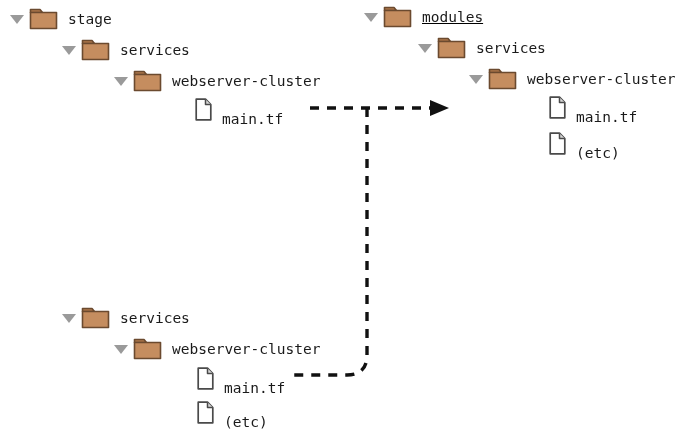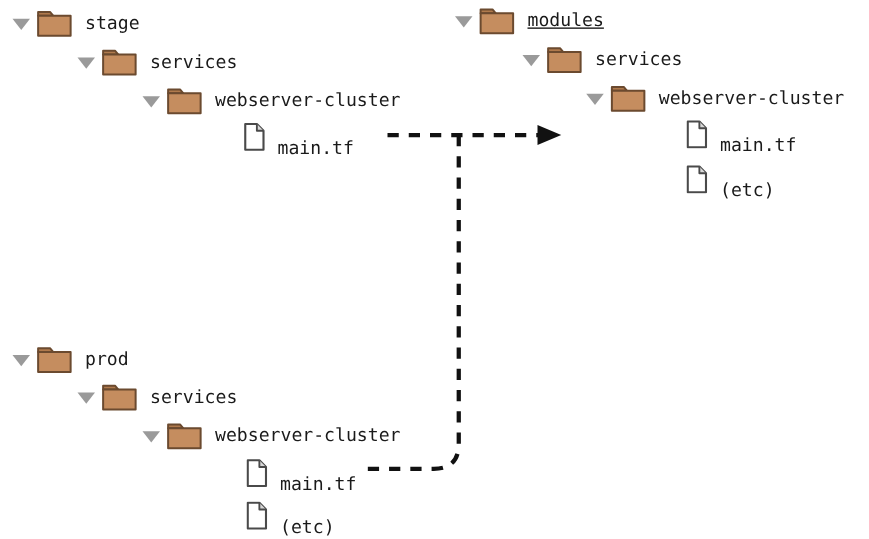--- a/index.html
+++ b/index.html
@@ -137,30 +137,20 @@
   <div class="row" style="left:195px; top:96px;">
     <span class="file">
       <svg width="17" height="23" viewBox="0 0 17 23">
         <path d="M1.2 1.2 L10.5 1.2 L15.8 6.6 L15.8 21.8 L1.2 21.8 Z" fill="#ffffff" stroke="#4a4a4a" stroke-width="1.7" stroke-linejoin="round"></path>
         <path d="M10.5 1.2 L10.5 6.6 L15.8 6.6" fill="#d8d8d8" stroke="#4a4a4a" stroke-width="1.5" stroke-linejoin="round"></path>
       </svg>
     </span>
     <span class="row-label">main.tf</span>
   </div>
 
-  <div class="row" style="left:10px; top:275px;">
-    <span class="tri"></span>
-    <span class="folder">
-      <svg width="30" height="24" viewBox="0 0 30 24">
-        <path d="M1.5 5.5 L1.5 2.5 L11 2.5 L13.5 5.5 Z" fill="#b07a4d" stroke="#6b4a2f" stroke-width="1.6" stroke-linejoin="round"></path>
-        <path d="M1.5 5.5 L27.5 5.5 L27.5 21.5 L1.5 21.5 Z" fill="#c58d5f" stroke="#6b4a2f" stroke-width="1.6" stroke-linejoin="round"></path>
-      </svg>
-    </span>
-    <span class="row-label">prod</span>
-  </div>
 
   <div class="row" style="left:62px; top:305px;">
     <span class="tri"></span>
     <span class="folder">
       <svg width="30" height="24" viewBox="0 0 30 24">
         <path d="M1.5 5.5 L1.5 2.5 L11 2.5 L13.5 5.5 Z" fill="#b07a4d" stroke="#6b4a2f" stroke-width="1.6" stroke-linejoin="round"></path>
         <path d="M1.5 5.5 L27.5 5.5 L27.5 21.5 L1.5 21.5 Z" fill="#c58d5f" stroke="#6b4a2f" stroke-width="1.6" stroke-linejoin="round"></path>
       </svg>
     </span>
     <span class="row-label">services</span>

